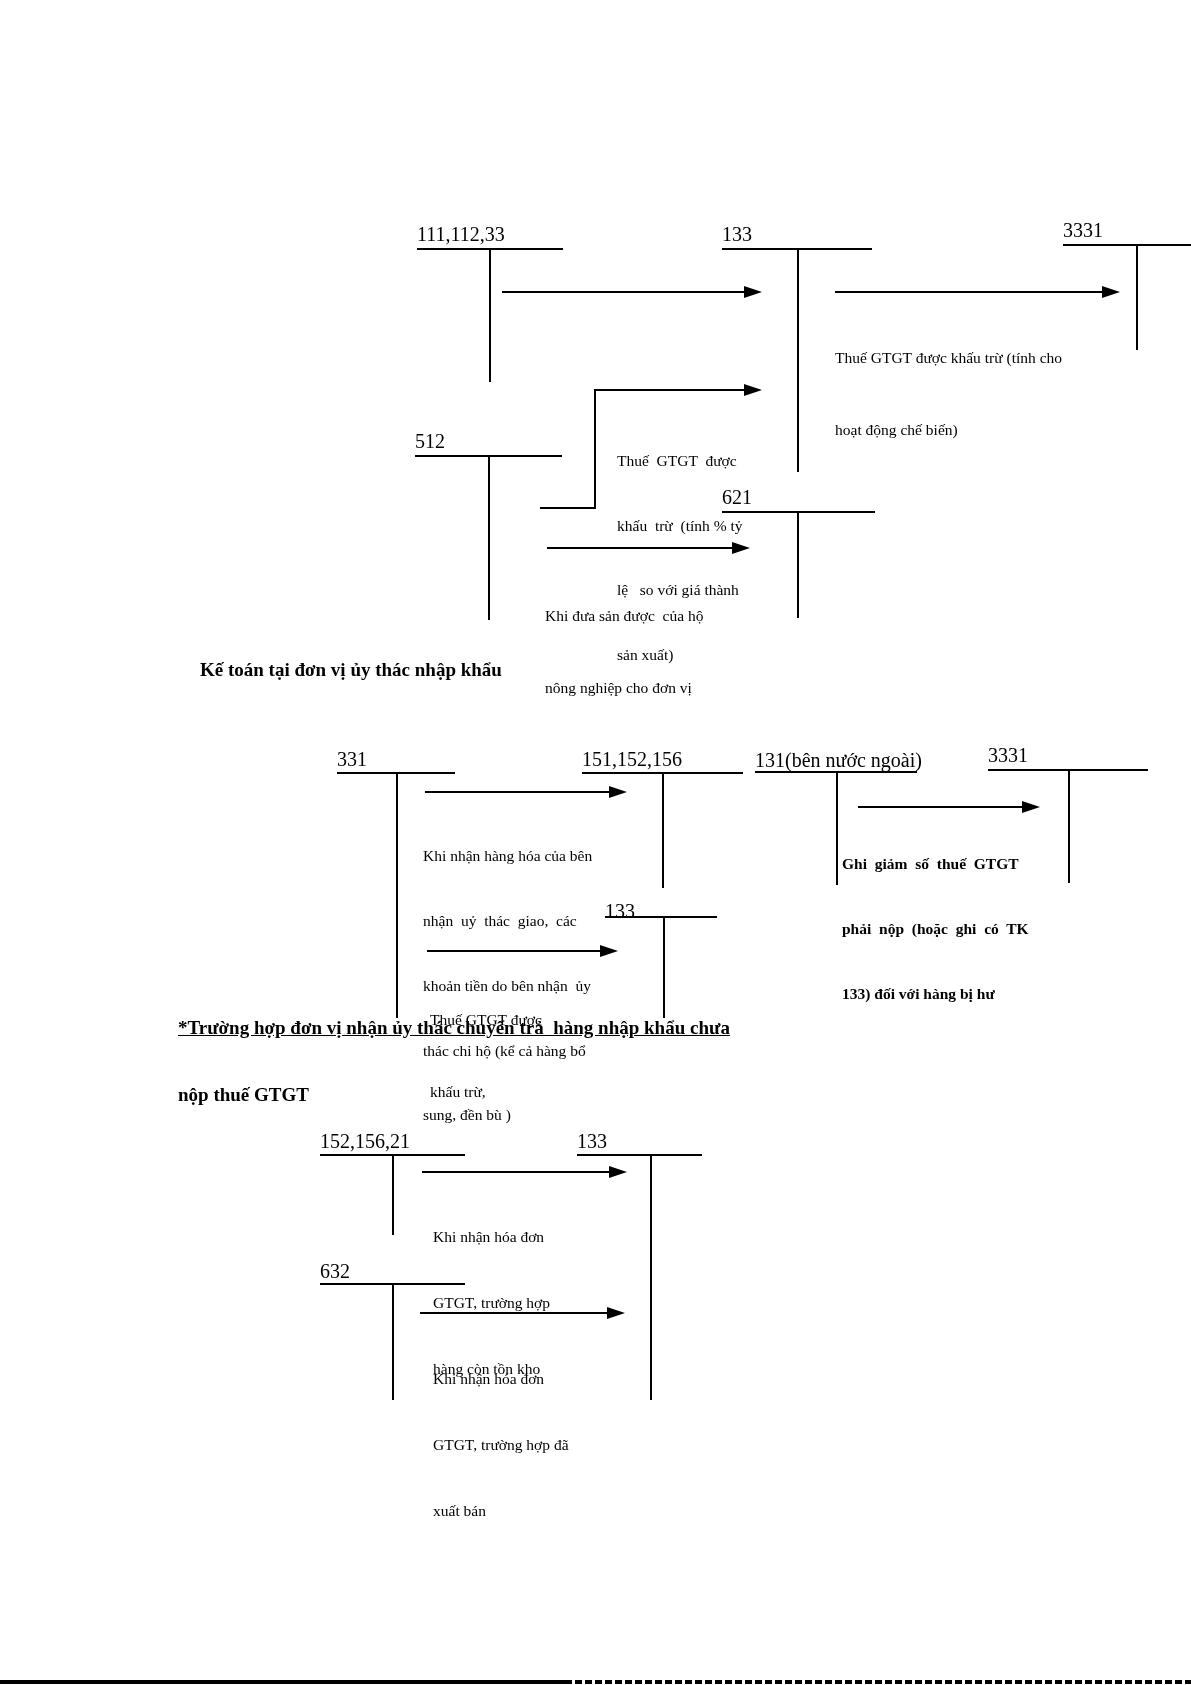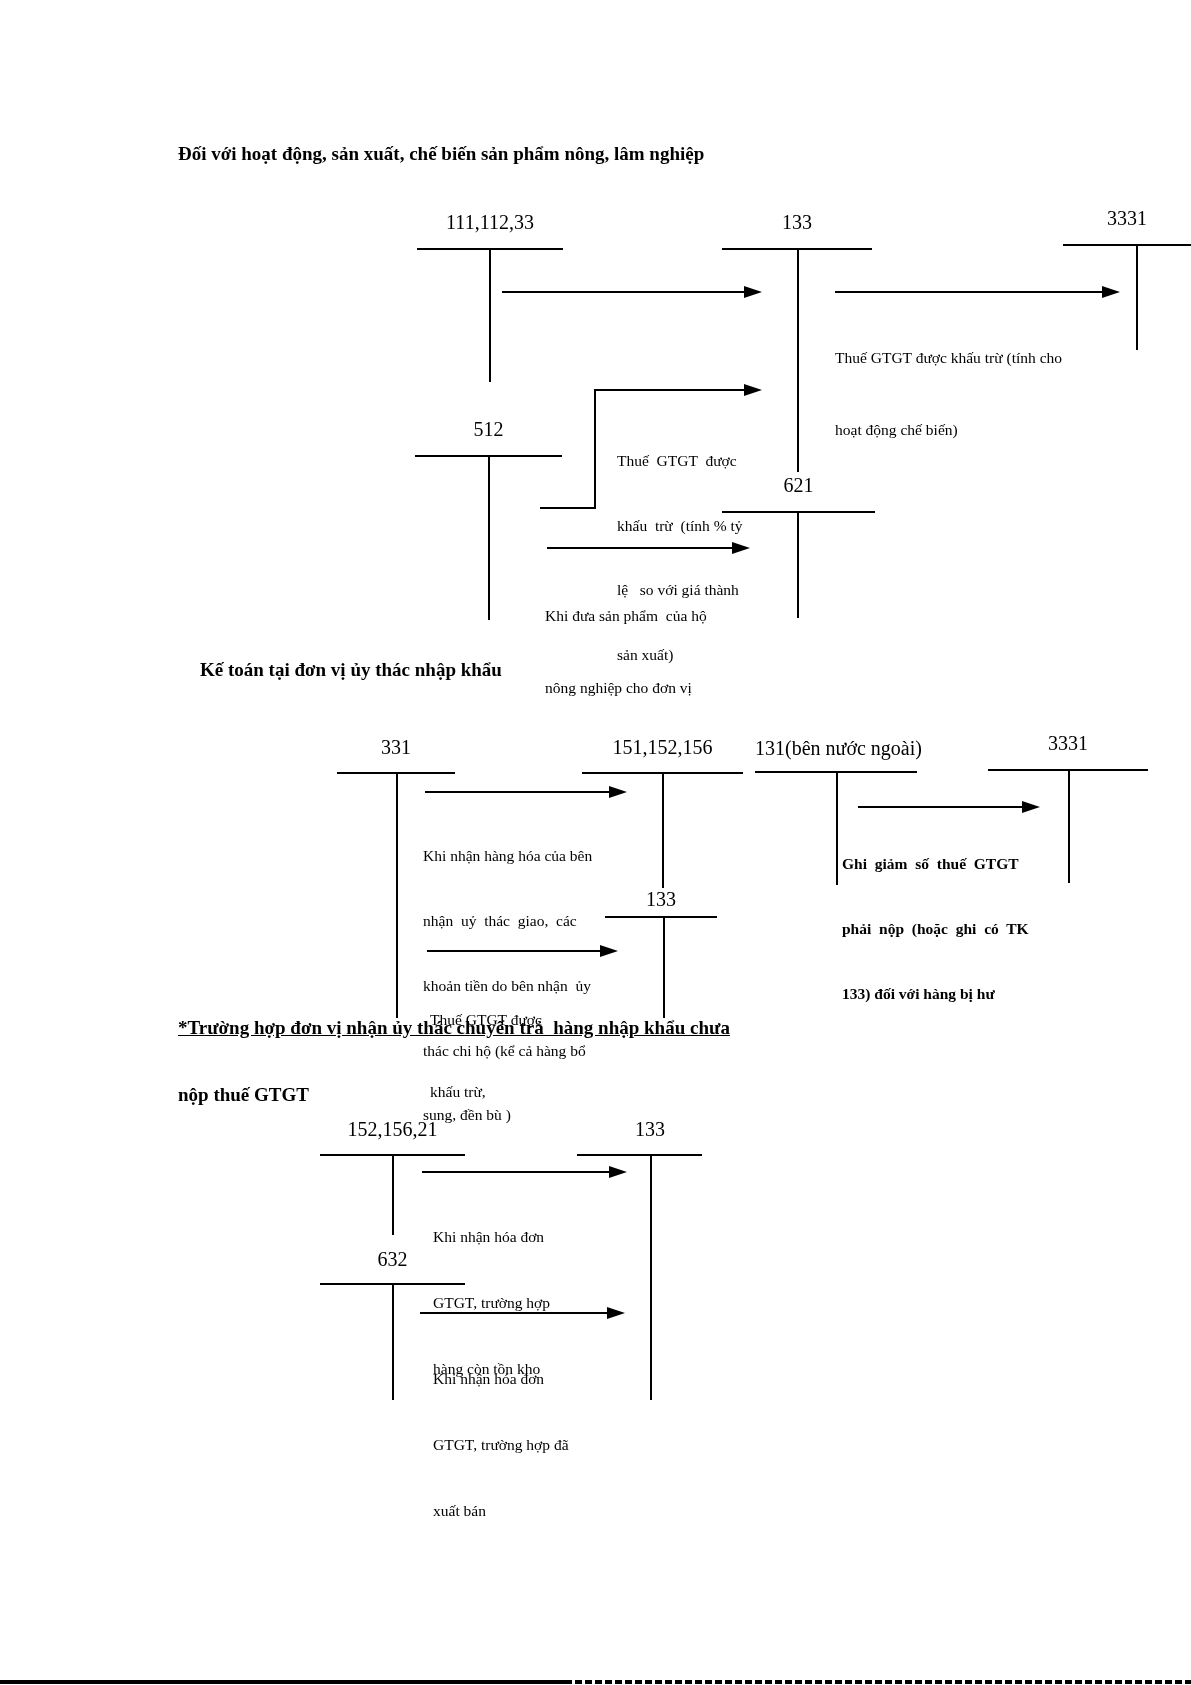--- a/index.html
+++ b/index.html
@@ -5,40 +5,39 @@
   html,body{margin:0;padding:0;background:#ffffff;}
   .page{
     position:relative;
     width:1191px;height:1685px;
     background:#ffffff;
     font-family:"Liberation Serif","DejaVu Serif",serif;
     color:#000;
     overflow:hidden;
   }
   .heading{position:absolute;font-weight:bold;font-size:19px;white-space:pre;}
-  .acct{position:absolute;font-size:20px;text-align:center;white-space:pre;}
+  .acct{position:absolute;font-size:20px;white-space:pre;margin-top:12px;}
   .acct.small{font-size:20px;}
   .hline{position:absolute;height:2px;background:#000;}
   .vline{position:absolute;width:2px;background:#000;}
   .note{position:absolute;font-size:15.5px;white-space:pre;}
   .note div{white-space:pre;}
   .arrow{position:absolute;height:12px;}
   .arrow .shaft{position:absolute;left:0;right:13px;top:5px;height:2px;background:#000;}
   .arrow .head{position:absolute;right:0;top:0;width:0;height:0;
     border-left:18px solid #000;border-top:6px solid transparent;border-bottom:6px solid transparent;}
   .edge-solid{position:absolute;background:#000;}
   .edge-dashed{position:absolute;
     background:repeating-linear-gradient(90deg,#000 0 7px,#fff 7px 10px);}
 </style>
 </head>
 <body>
 
 <div class="page">
 
-  <div class="heading" style="left:178px;top:143px;">Đối với hoạt động, sản xuất, chế biến sản phẩm nông, lâm nghiệp</div>
 
   <div class="acct" style="left:417px;top:211px;width:146px;">111,112,33</div>
   <div class="hline" style="left:417px;top:248px;width:146px;"></div>
   <div class="vline" style="left:489px;top:248px;height:134px;"></div>
 
   <div class="acct" style="left:722px;top:211px;width:150px;">133</div>
   <div class="hline" style="left:722px;top:248px;width:150px;"></div>
   <div class="vline" style="left:797px;top:248px;height:224px;"></div>
 
   <div class="acct" style="left:1063px;top:207px;width:128px;">3331</div>
@@ -78,21 +77,21 @@
 
   <div class="acct" style="left:722px;top:474px;width:153px;">621</div>
   <div class="hline" style="left:722px;top:511px;width:153px;"></div>
   <div class="vline" style="left:797px;top:511px;height:107px;"></div>
 
   <div class="arrow" style="left:547px;top:542px;width:203px;">
     <span class="shaft"></span>
     <span class="head"></span>
   </div>
   <div class="note" style="left:545px;top:556px;line-height:24px;">
-    <div>Khi đưa sản phẩm  của hộ</div>
+    <div>Khi đưa sản được  của hộ</div>
     <div>nông nghiệp cho đơn vị</div>
   </div>
 
   <div class="heading" style="left:200px;top:659px;">Kế toán tại đơn vị ủy thác nhập khẩu</div>
 
   <div class="acct" style="left:337px;top:736px;width:118px;">331</div>
   <div class="hline" style="left:337px;top:772px;width:118px;"></div>
   <div class="vline" style="left:396px;top:772px;height:246px;"></div>
 
   <div class="acct" style="left:582px;top:736px;width:161px;">151,152,156</div>

